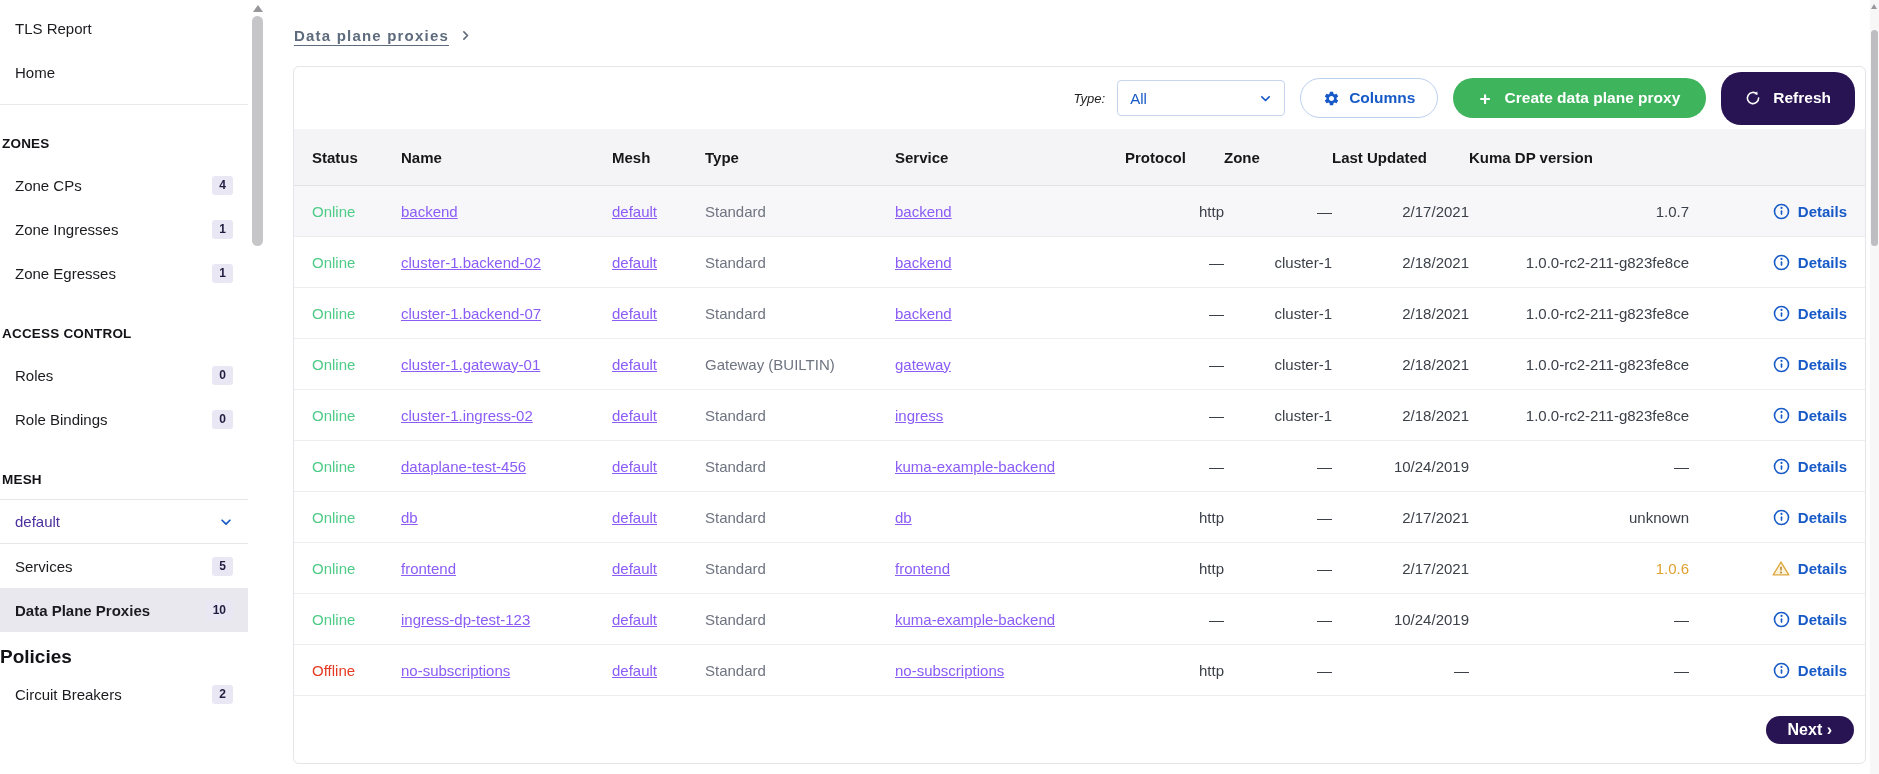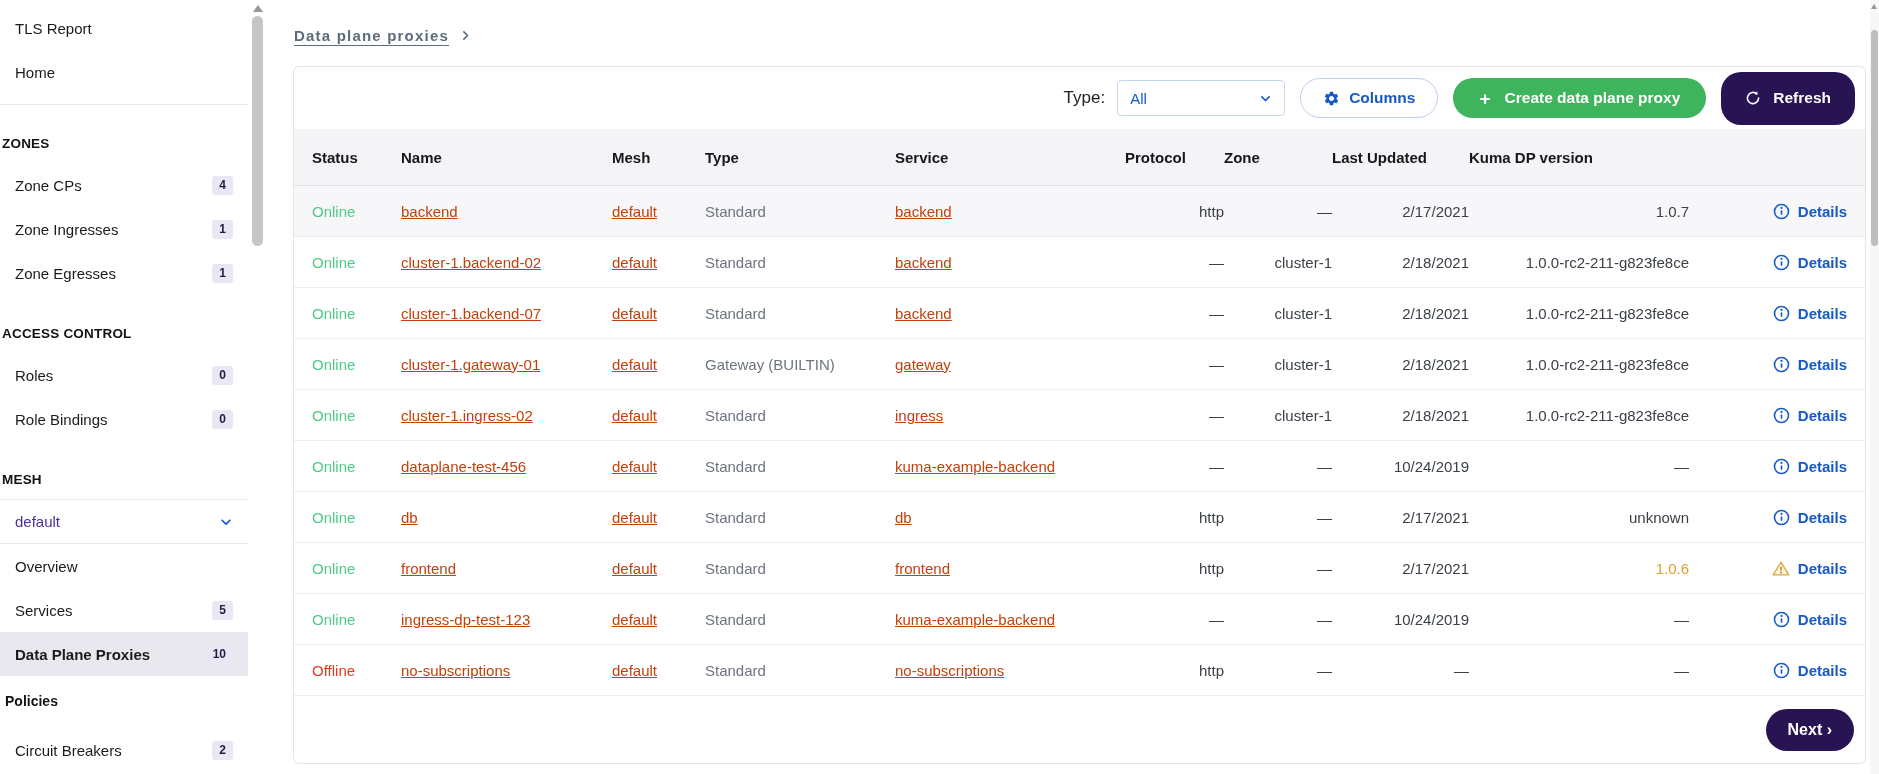--- a/index.html
+++ b/index.html
@@ -20,22 +20,22 @@
   .sb-item.selected { background:#e8e8ee; font-weight:700; }
   .sb-badge {
     background:#e9e7f4; color:#211d41; font-size:12px; font-weight:700;
     padding:2px 7px; border-radius:3px; line-height:15px;
   }
   .sb-section {
     margin:30px 0 10px; padding-left:2px; height:18px; line-height:18px;
     font-size:13.5px; font-weight:700; color:#121217; letter-spacing:.2px;
   }
   .sb-subheader {
-    margin:14px 0 16px; height:22px; line-height:22px; padding-left:5px;
-    font-size:14px; font-weight:700; color:#121217;
+    margin:14px 0 4px; height:22px; line-height:22px; 
+    font-size:19px; font-weight:700; color:#121217;
   }
   .sb-divider { height:1px; background:#e9e9ed; margin:10px 0; }
   .sb-mesh {
     height:45px; border-top:1px solid #e7e7eb; border-bottom:1px solid #e7e7eb;
     display:flex; align-items:center; padding:0 15px; font-size:15px;
     color:#4b2f9e; cursor:pointer;
   }
   .sb-mesh .sb-label { flex:1; }
   .sb-mesh svg { color:#1659c7; }
 
@@ -72,21 +72,21 @@
   .card {
     border:1px solid #e4e4e9; border-radius:6px; background:#fff;
     height:698px; display:flex; flex-direction:column; overflow:hidden;
   }
 
   
   .toolbar {
     height:62px; flex:none; display:flex; align-items:center;
     justify-content:flex-end; padding:0 10px; gap:15px;
   }
-  .type-label { font-size:17px; color:#222; margin-right:-3px; }
+  .type-label { font-size:13px; color:#222; margin-right:-3px;font-style:italic; }
   .type-select {
     width:168px; height:36px; border:1px solid #c6d4ee; border-radius:4px;
     display:flex; align-items:center; justify-content:space-between;
     padding:0 12px; color:#1659c7; font-size:15px; cursor:pointer; background:#fff;
   }
   .btn { display:flex; align-items:center; cursor:pointer; font-family:inherit; }
   .btn-columns {
     height:40px; border:1px solid #bcd0f0; border-radius:20px; background:#fff;
     color:#1659c7; font-weight:700; font-size:15.5px; gap:9px; padding:0 22px;
   }
@@ -108,34 +108,34 @@
     align-items:center; padding:0 18px; height:51px;
   }
   .trow.thead {
     height:57px; background:#f4f4f6; border-bottom:1px solid #e2e2e7;
     font-weight:700; font-size:15px; color:#17171a;
   }
   .trow.body { font-size:15px; border-bottom:1px solid #edeef1; }
   .trow.body.hl { background:#f7f7f9; }
   .status.online { color:#4ecb87; }
   .status.offline { color:#e53a21; }
-  .tlink { color:#c2410c; text-decoration:underline; cursor:pointer; }
+  .tlink { color:#8b5cf6; text-decoration:underline; cursor:pointer; }
   .cell-type { color:#6e7480; }
   .cell-plain { color:#3b4049;text-align:right; }
   .version.warn { color:#e0a030; }
   .details {
     justify-self:end; display:flex; align-items:center; gap:8px;
     color:#1659c7; font-weight:700; font-size:15px; cursor:pointer;
   }
   .details svg { display:block; }
 
   
   .pagination { height:68px; flex:none; display:flex; align-items:center; justify-content:flex-end; padding-right:11px; }
   .btn-next {
-    height:42px; padding:0 22px; border:none; border-radius:21px;
+    height:28px; padding:0 22px; border:none; border-radius:21px;
     background:#291453; color:#fff; font-weight:700; font-size:16px; cursor:pointer;
     font-family:inherit;
   }
 </style>
 </head>
 <body>
 
 <aside class="sidebar">
   <nav>
       <div class="sb-item">
@@ -168,23 +168,20 @@
         <span class="sb-badge">0</span>
       </div>
       <div class="sb-section">MESH</div>
       <div class="sb-mesh">
         <span class="sb-label">default</span>
         <span style="display:flex;color:#1659c7;">
           <svg width="14" height="14" viewBox="0 0 16 16" fill="none" stroke="currentColor" stroke-width="2" stroke-linecap="round" stroke-linejoin="round">
             <path d="M3.5 6l4.5 4.5L12.5 6"></path>
           </svg>
         </span>
-      </div>
-      <div class="sb-item">
-        <span class="sb-label">Overview</span>
       </div>
       <div class="sb-item">
         <span class="sb-label">Services</span>
         <span class="sb-badge">5</span>
       </div>
       <div class="sb-item selected">
         <span class="sb-label">Data Plane Proxies</span>
         <span class="sb-badge">10</span>
       </div>
       <div class="sb-subheader">Policies</div>

